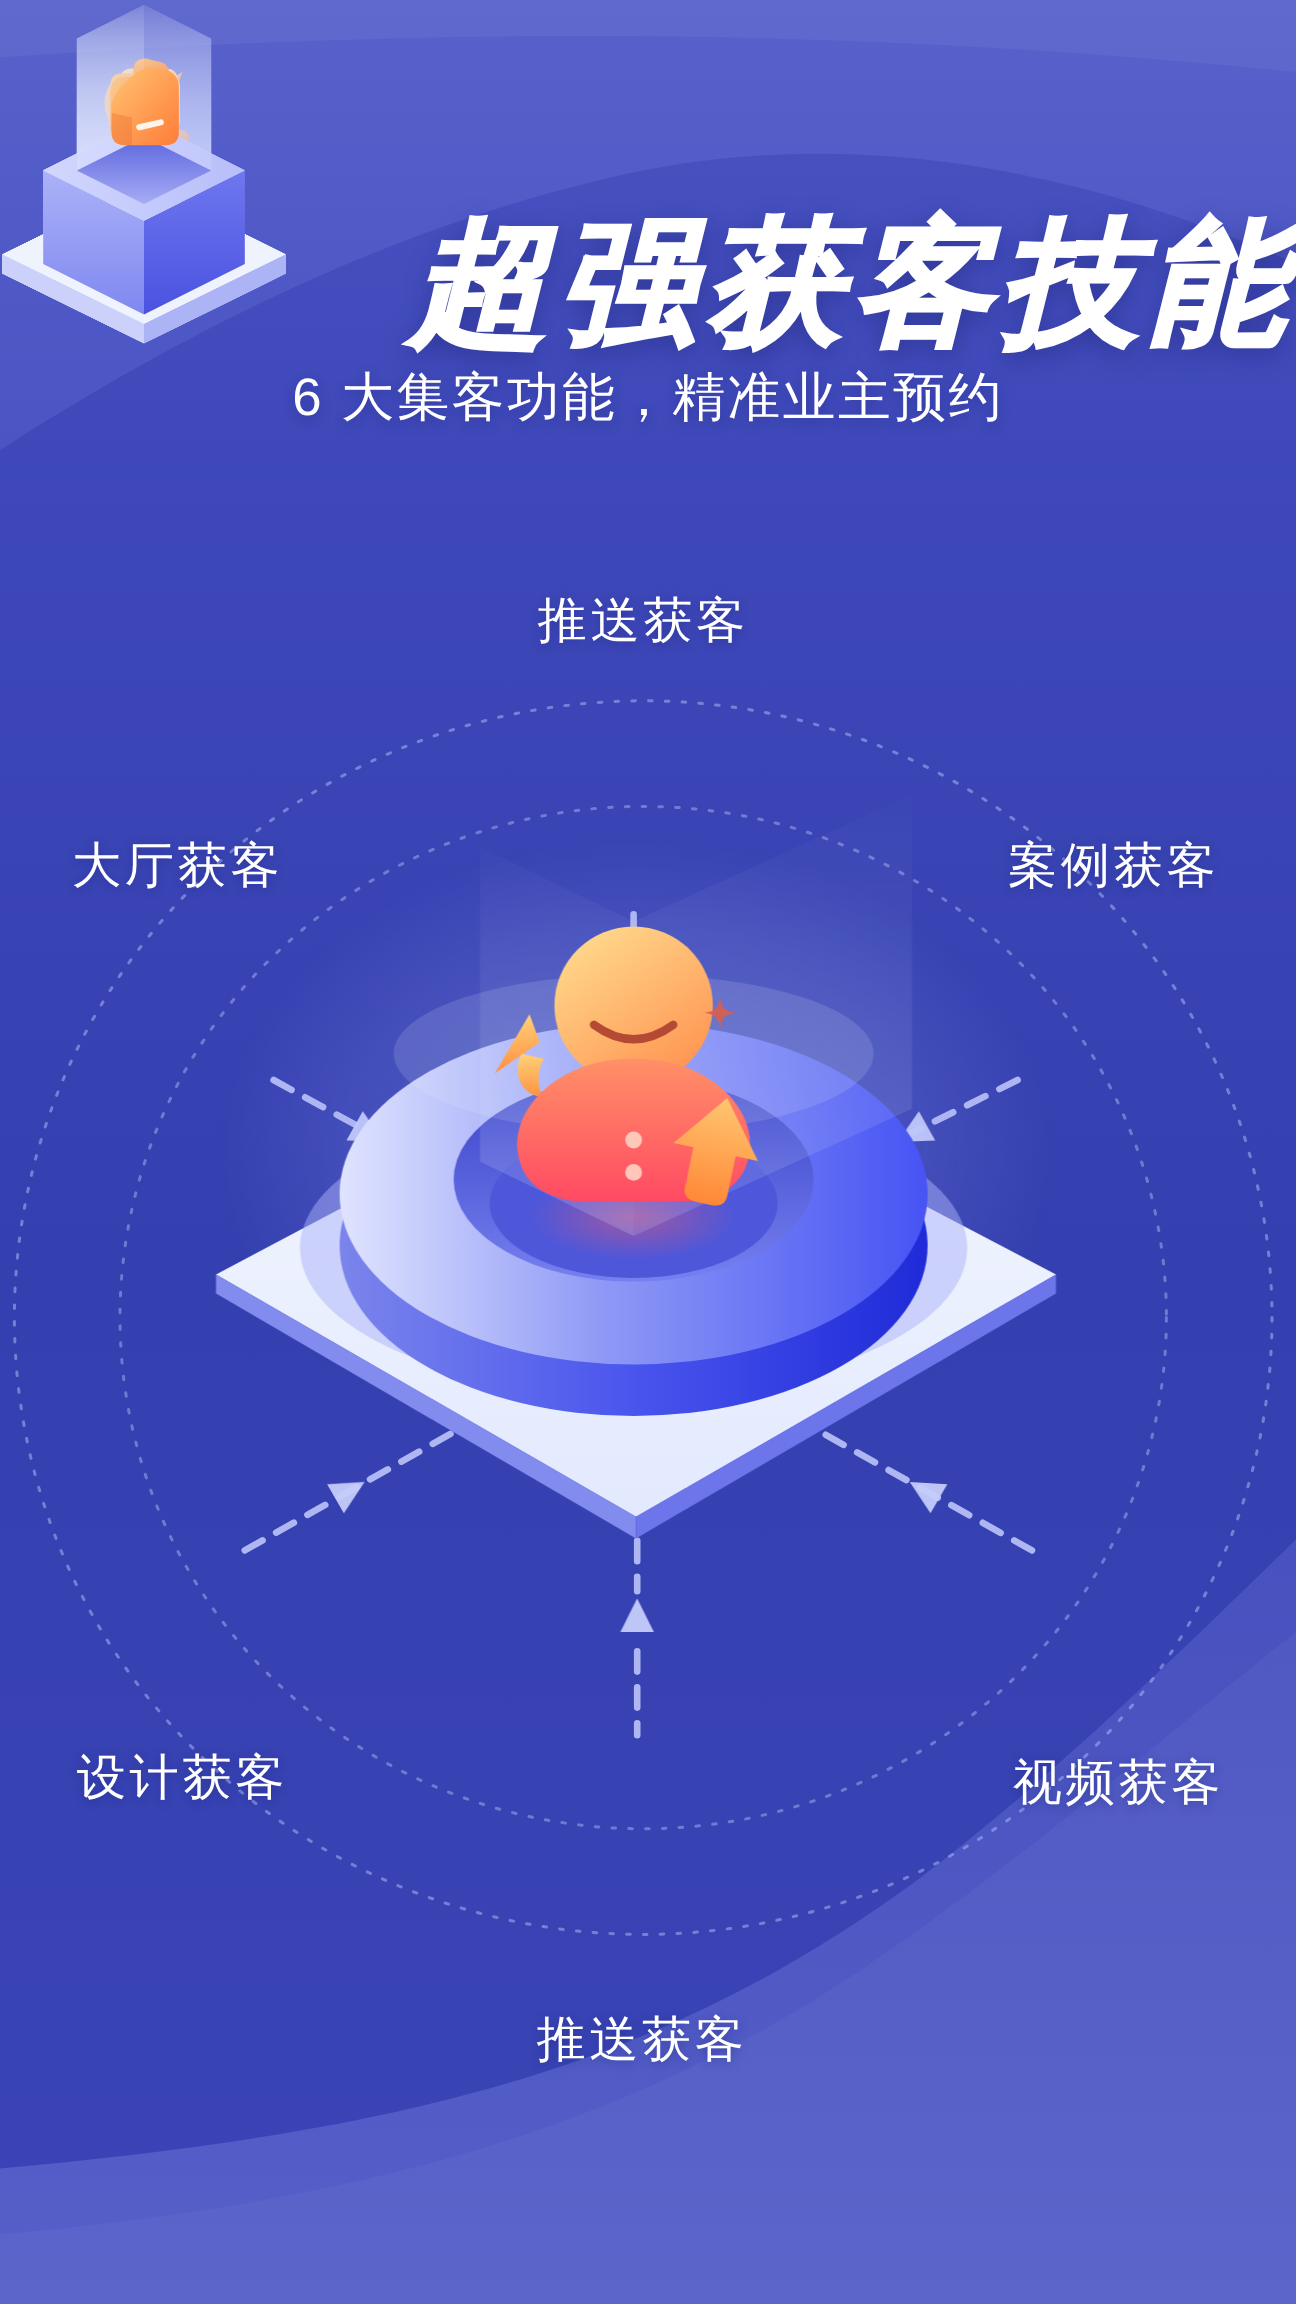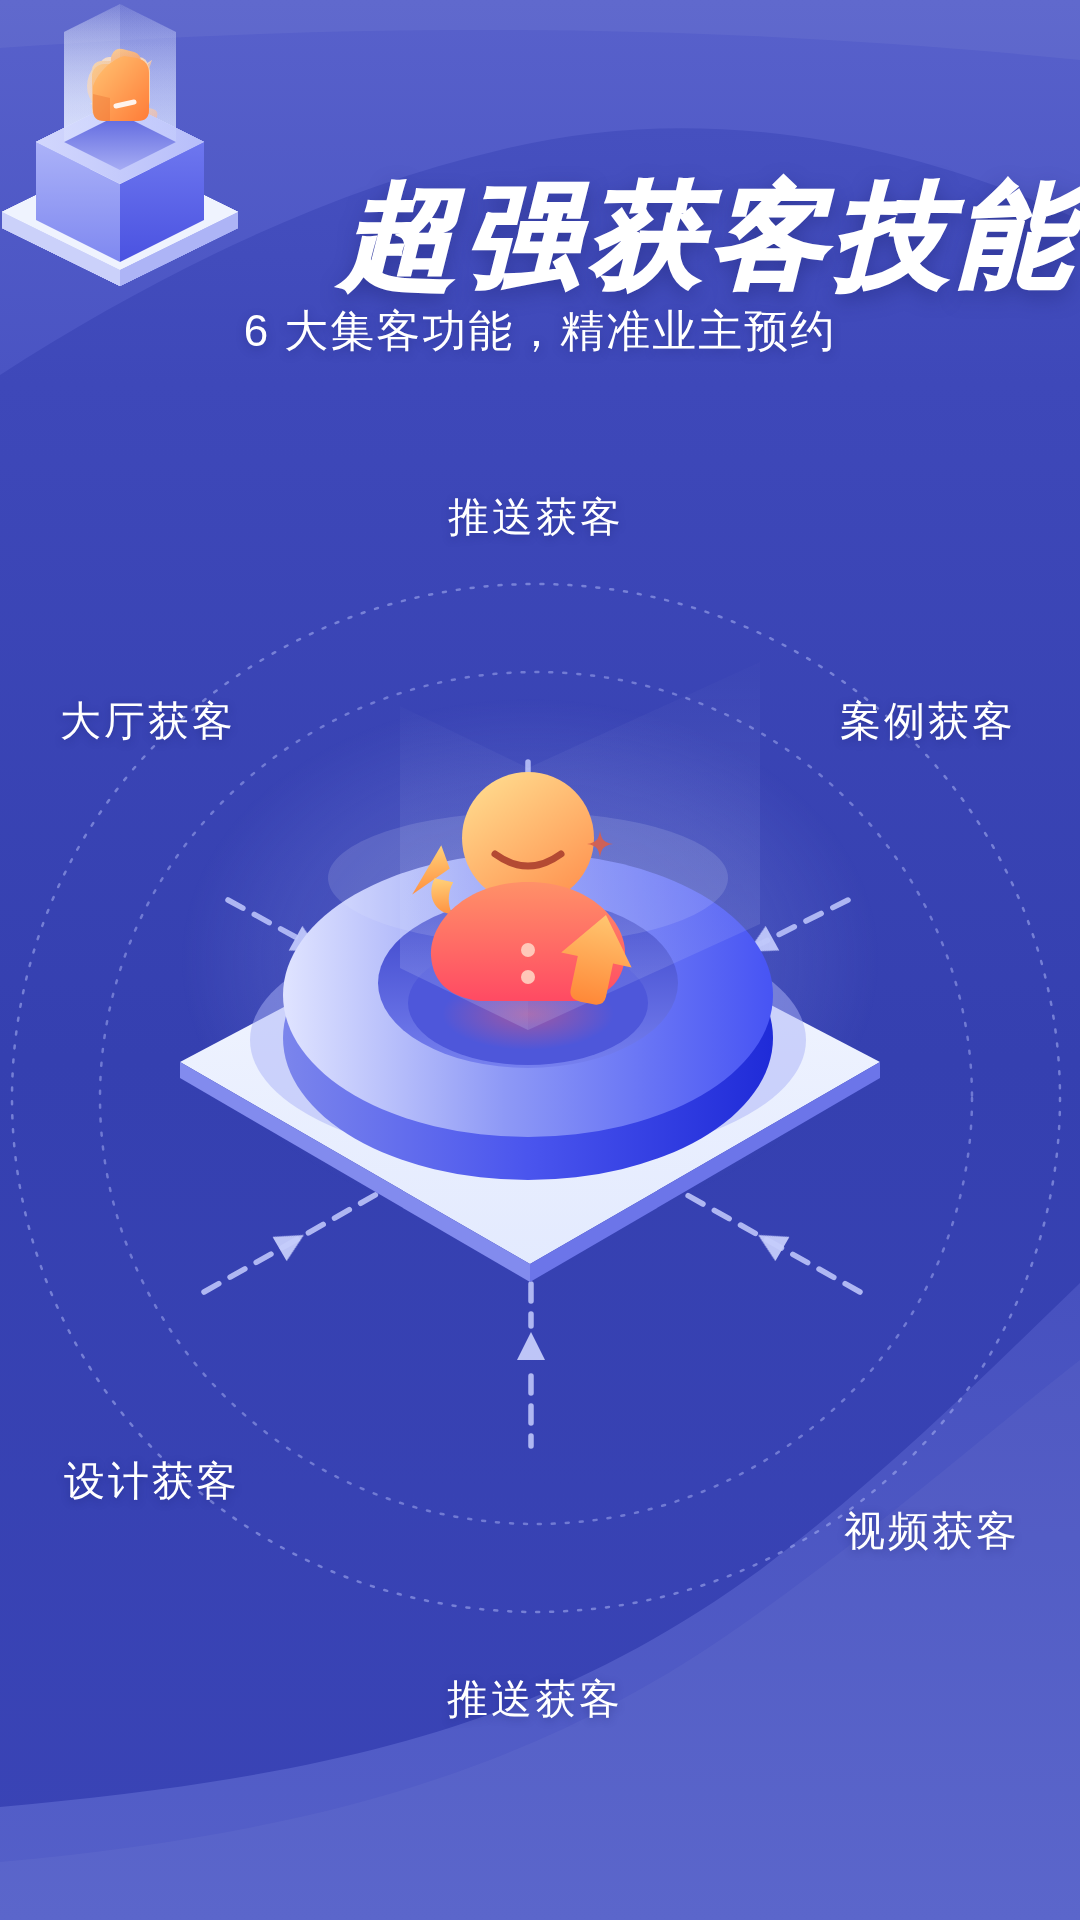--- a/index.html
+++ b/index.html
@@ -22,21 +22,21 @@
   .page-subtitle{position:absolute;top:258px;left:0;width:100%;text-align:center;
     font-size:44px;font-weight:400;color:#fff;letter-spacing:2px;white-space:nowrap;
     text-shadow:0 3px 10px rgba(25,32,110,0.35);}
   .node-label{position:absolute;color:#fff;font-size:41px;font-weight:500;
     letter-spacing:3px;white-space:nowrap;transform:translateX(-50%);
     text-shadow:0 2px 8px rgba(25,32,110,0.4);}
   .lbl-push{left:536px;top:490px;}
   .lbl-measure{left:148px;top:694px;}
   .lbl-case{left:928px;top:694px;}
   .lbl-design{left:152px;top:1454px;}
-  .lbl-video{left:932px;top:1504px;}
+  .lbl-video{left:932px;top:1458px;}
   .lbl-hall{left:535px;top:1672px;}
 </style>
 </head>
 <body>
 
 <div class="stage">
 
   <svg width="0" height="0">
     <defs>
       <linearGradient id="bgBase" x1="0" y1="0" x2="0" y2="1">

